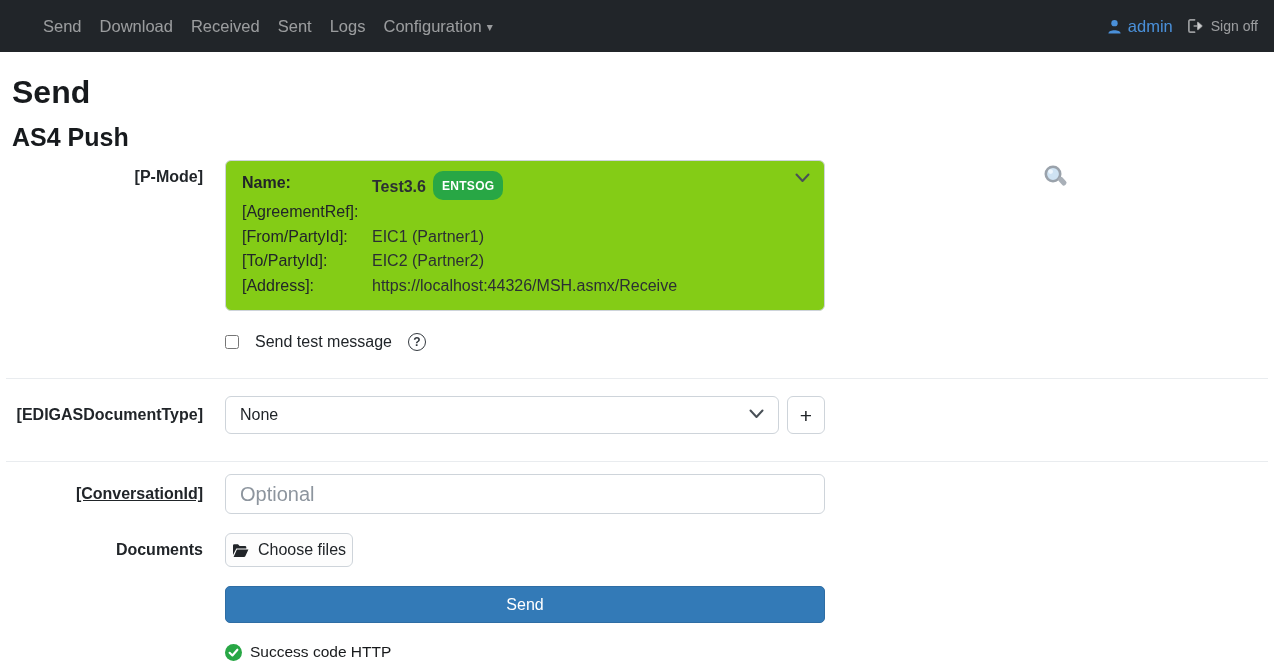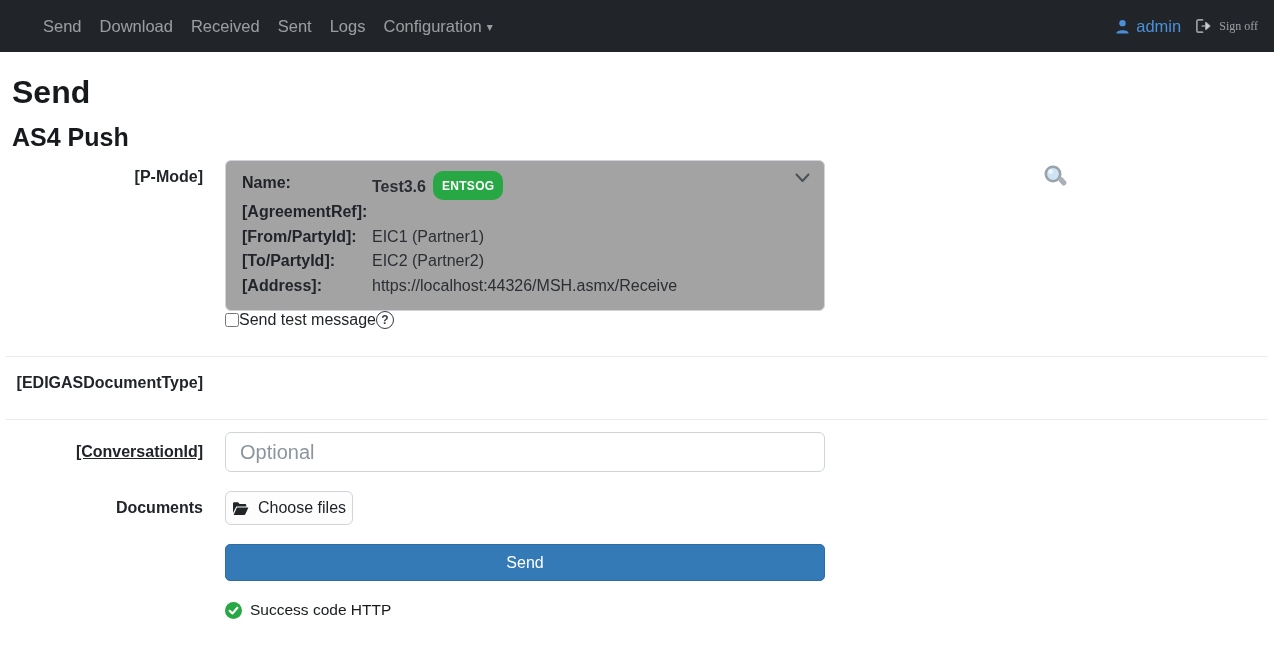--- a/index.html
+++ b/index.html
@@ -18,47 +18,47 @@
   .nav-links { display: flex; align-items: center; margin-left: 18px; }
   .nav-link { color: rgba(255,255,255,.55); text-decoration: none; padding: 8px 9px;
     font-size: 16.5px; cursor: pointer; white-space: nowrap; }
   .caret { display: inline-block; margin-left: 5px; font-size: 12px;
     color: rgba(255,255,255,.55); transform: translateY(-1px); }
   .nav-spacer { flex: 1; }
   .nav-right { display: flex; align-items: center; gap: 14px; }
   .admin-link { display: inline-flex; align-items: center; gap: 6px; color: #4a90d9;
     font-weight: 400; text-decoration: none; cursor: pointer; font-size: 16.5px; }
   .signoff-link { display: inline-flex; align-items: center; gap: 7px;
-    color: rgba(255,255,255,.55); text-decoration: none; cursor: pointer; font-size: 12px; font-family: Liberation Serif, serif; }
+    color: rgba(255,255,255,.55); text-decoration: none; cursor: pointer; font-size: 14px; }
 
   
   .main { padding: 0 12px 30px; }
   .page-title { font-size: 32px; font-weight: 700; margin: 22px 0 2px; color: #171a1d; }
   .page-subtitle { font-size: 25px; font-weight: 700; margin: 12px 0 8px; color: #171a1d; }
 
   .form-row { display: grid; grid-template-columns: 191px 600px auto;
     column-gap: 22px; align-items: start; }
   .flabel { font-weight: 700; text-align: right; padding-top: 8px; white-space: nowrap; }
   .flabel.center { align-self: center; padding-top: 0; }
 
   
   .pmode-box { position: relative; border: 1px solid #ced4da; border-radius: 6px;
-    background: #a3a3a3; padding: 10px 16px 12px; cursor: pointer; }
+    background: #84cc16; padding: 10px 16px 12px; cursor: pointer; }
   .prow { display: grid; grid-template-columns: 130px 1fr; line-height: 24.4px; }
-  .pkey { color: #212529; font-weight: bold; }
+  .pkey { color: #212529; }
   .pkey.bold, .pval.bold { font-weight: 700; }
   .pval { color: #2b2f33; }
   .badge-entsog { display: inline-block; background: #28a745; color: #fff;
     font-size: 12px; font-weight: 700; border-radius: 10px; padding: 2.5px 9px;
     margin-left: 7px; vertical-align: 2px; letter-spacing: .3px; }
   .box-chevron { position: absolute; top: 12px; right: 14px; }
   .search-btn { background: none; border: none; padding: 0; margin-top: 4px;
     cursor: pointer; }
 
-  .checkbox-line { display: flex; align-items: center; gap: 0; }
+  .checkbox-line { display: flex; align-items: center; gap: 16px; margin-top: 22px; }
   .checkbox-line input { width: 14px; height: 14px; margin: 0; cursor: pointer; }
   .help-circle { display: inline-flex; align-items: center; justify-content: center;
     width: 18px; height: 18px; border: 1.6px solid #343a40; border-radius: 50%;
     font-size: 12px; font-weight: 700; color: #343a40; cursor: pointer; }
 
   hr.divider { border: none; border-top: 1px solid #e9ecef; margin: 27px -6px 0; }
 
   .row-gap-1 { margin-top: 17px; }
   .row-gap-2 { margin-top: 12px; text-decoration: underline; }
   .row-gap-3 { margin-top: 19px; }
@@ -165,20 +165,29 @@
       <input type="checkbox" style="">
       <span>Send test message</span>
       <span class="help-circle">?</span>
     </div>
   </div>
 
   <hr class="divider">
 
   <div class="form-row row-gap-1">
     <div class="flabel center">[EDIGASDocumentType]</div>
+    <div class="select-line">
+      <div class="fake-select">
+        <span>None</span>
+        <svg class="box-chevron" width="15" height="10" viewBox="0 0 15 10">
+          <polyline points="1.5,1.5 7.5,8 13.5,1.5" fill="none" stroke="#495057" stroke-width="2" stroke-linecap="round" stroke-linejoin="round"></polyline>
+        </svg>
+      </div>
+      <button class="plus-btn">+</button>
+    </div>
   </div>
 
   <hr class="divider">
 
   <div class="form-row row-gap-2">
     <div class="flabel center">[ConversationId]</div>
     <div>
       <input class="text-input" type="text" placeholder="Optional" style="">
     </div>
   </div>

